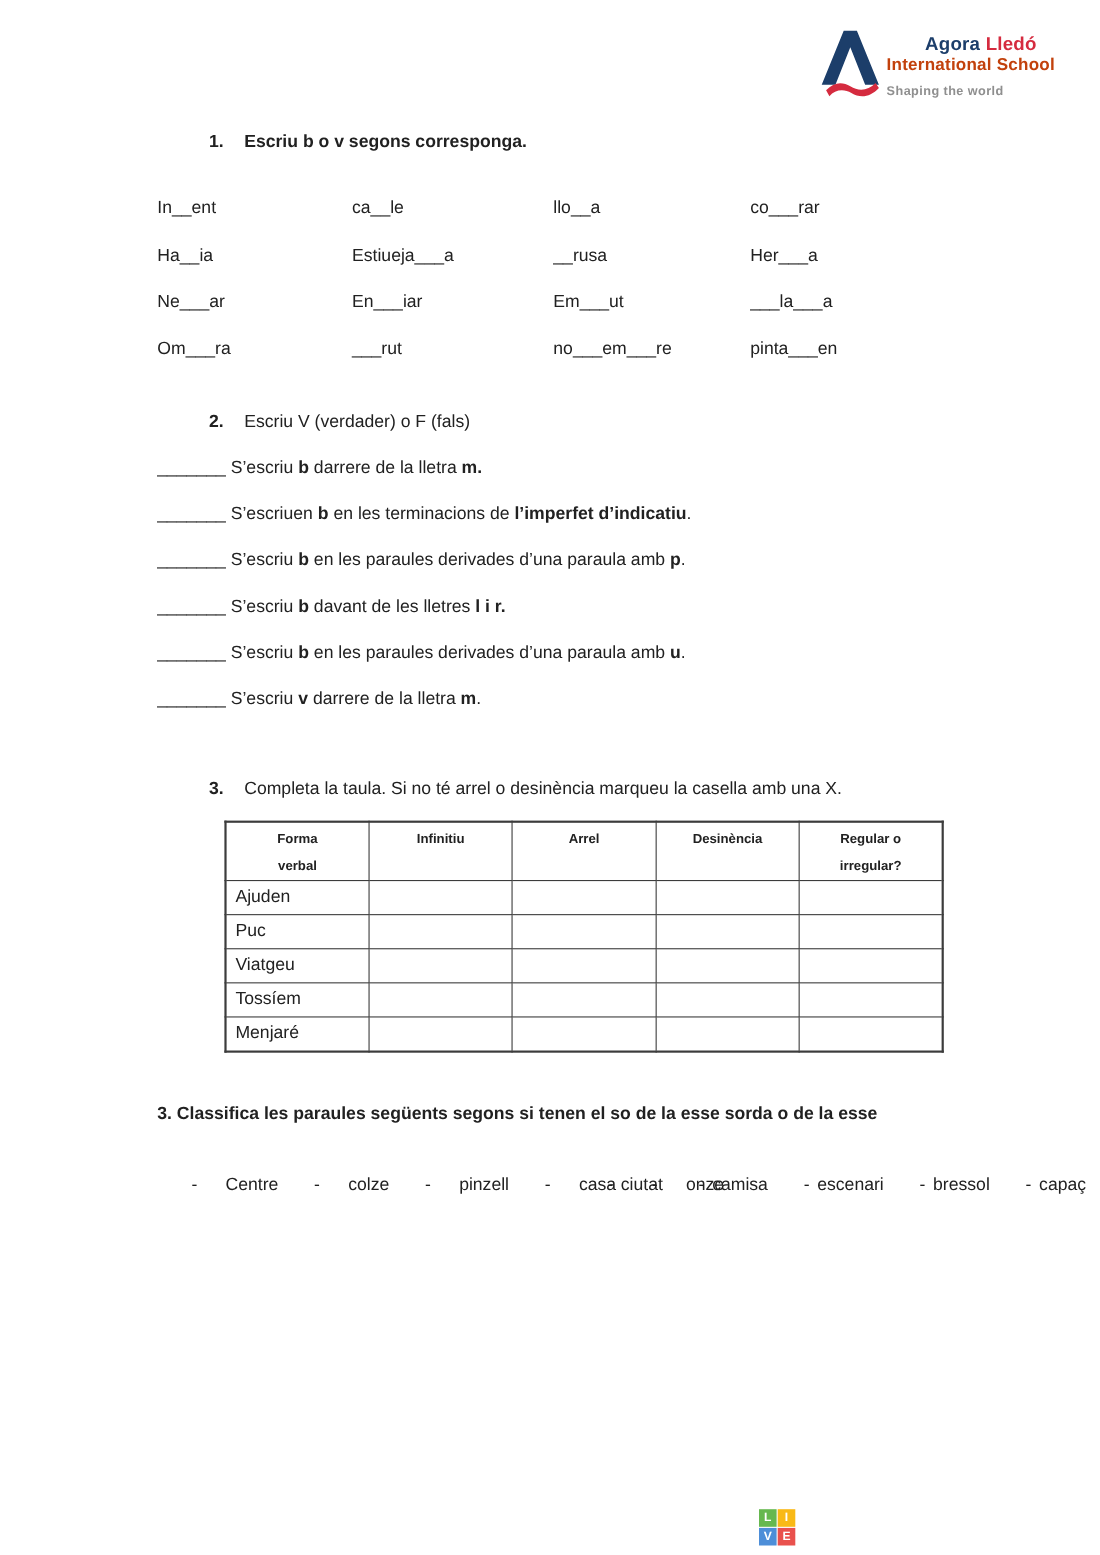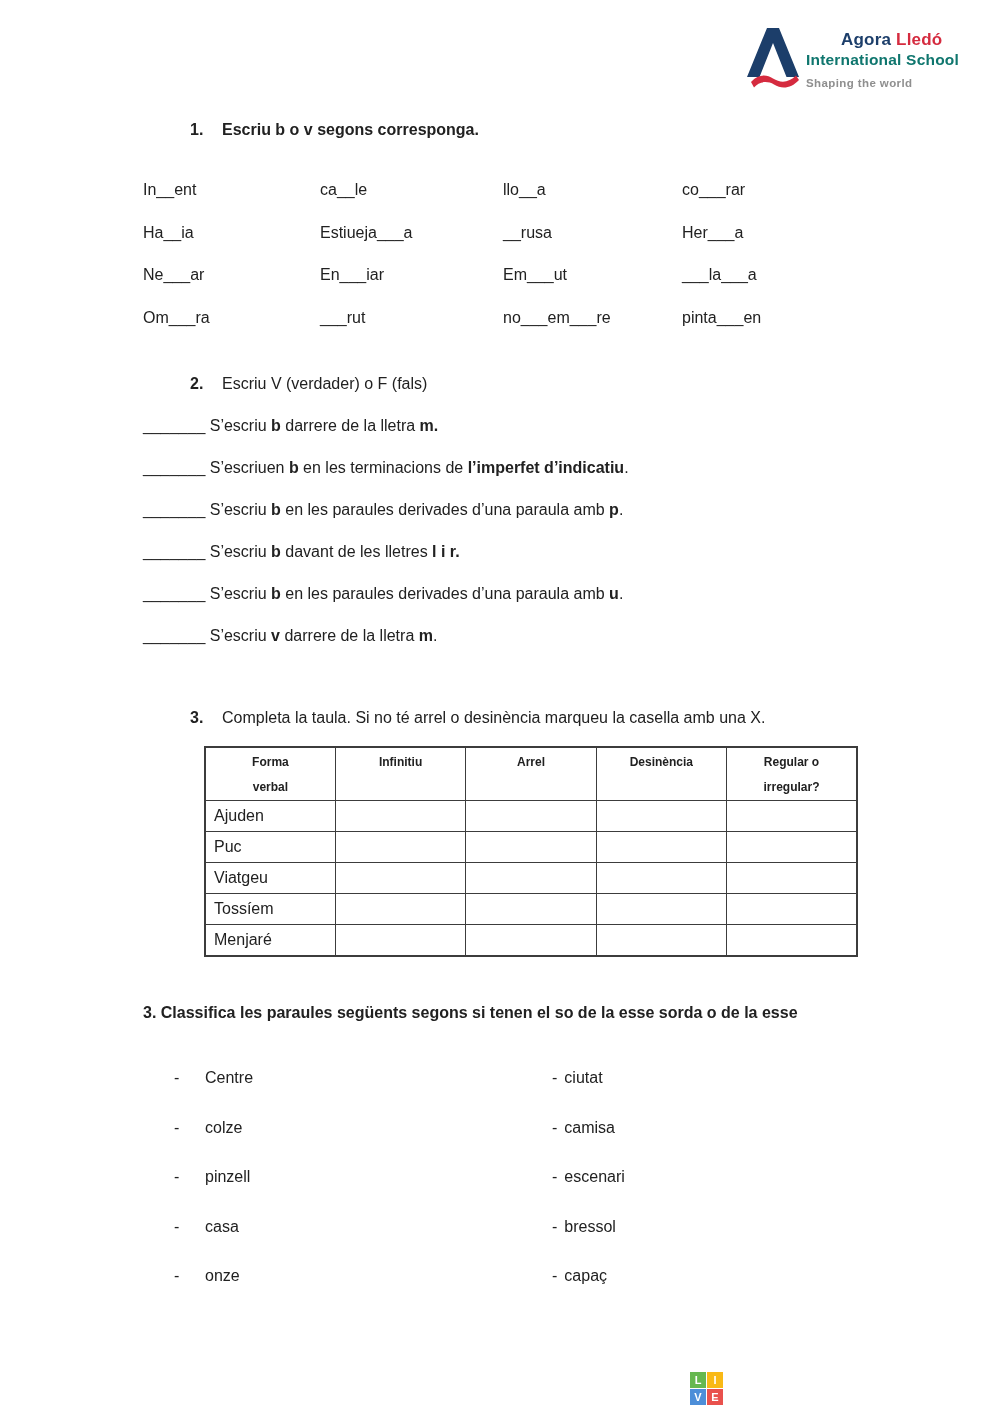--- a/index.html
+++ b/index.html
@@ -5,21 +5,21 @@
   html,body{margin:0;padding:0;background:#ffffff;}
   .page{
     position:relative;width:1000px;height:1414px;background:#ffffff;
     font-family:"Liberation Sans",sans-serif;color:#212121;overflow:hidden;
   }
   
   .logo-mark{position:absolute;left:744px;top:24px;width:58px;height:66px;}
   .logo-text{position:absolute;left:806px;top:30px;line-height:20px;white-space:nowrap;}
   .logo-line1{font-size:17px;font-weight:bold;color:#1c3e6a;letter-spacing:.2px;margin-left:35px;}
   .logo-line1 .red{color:#d52b3f;}
-  .logo-line2{font-size:15.5px;font-weight:bold;color:#0f766e;letter-spacing:.2px;}
+  .logo-line2{font-size:15.5px;font-weight:bold;color:#c2410c;letter-spacing:.2px;}
   .logo-tagline{font-size:11.5px;font-weight:bold;color:#8f8f8f;letter-spacing:.4px;margin-top:3px;}
   
   .sec-head{position:absolute;left:190px;font-size:16px;display:flex;white-space:nowrap;}
   .sec-head .num{font-weight:bold;width:32px;flex:0 0 32px;}
   .sec-head.bold-title .title{font-weight:bold;}
   
   .fill-grid{
     position:absolute;left:143px;top:165px;width:740px;
     display:grid;grid-template-columns:177px 183px 179px auto;
     grid-auto-rows:42.5px;align-items:start;font-size:16px;line-height:17px;margin-top:16px;
@@ -36,21 +36,21 @@
   .verb-table th{
     border:1px solid #3c3c3c;font-weight:bold;text-align:center;vertical-align:top;
     padding:2px 4px 0 4px;height:50px;line-height:25px;white-space:pre-line;font-size:12px;
   }
   .verb-table td{
     border:1px solid #3c3c3c;height:28px;padding:1px 2px 1px 8px;
     text-align:left;vertical-align:middle;font-size:16px;
   }
   
   .classify-head{position:absolute;left:143px;top:998px;font-size:16px;font-weight:bold;line-height:30px;}
-  .word-col{position:absolute;display:flex;flex-direction:column;gap:32.5px;font-size:16px;line-height:17px;}
+  .word-col{position:absolute;display:flex;flex-direction:row;gap:32.5px;font-size:16px;line-height:17px;}
   .word-col.left{left:174px;top:1069px;}
   .word-col.right{left:552px;top:1069px;}
   .word-col.left .dash{display:inline-block;width:31px;}
   .word-col.right .dash{display:inline-block;margin-right:7px;}
   
   .lw-squares{
     position:absolute;left:690px;top:1372px;
     display:grid;grid-template-columns:16px 16px;grid-template-rows:16px 16px;gap:1px;
   }
   .lw-squares span{

